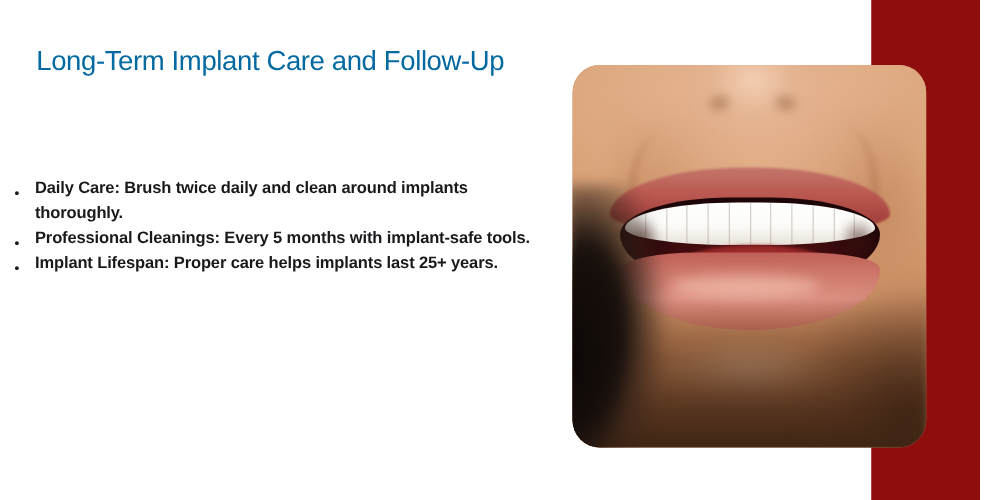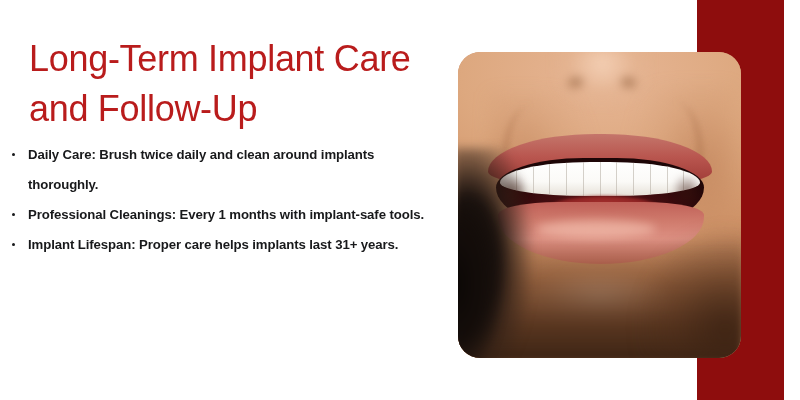--- a/index.html
+++ b/index.html
@@ -39,44 +39,44 @@
     width: 452px;
     height: 400px;
   }
 
   .slide-title {
     position: absolute;
     left: 29px;
     top: 34px;
     width: 400px;
     margin: 0;
-    font-size: 36px;
+    font-size: 22px;
     font-weight: 400;
     line-height: 1.38;
     letter-spacing: -0.3px;
-    color: #b91c1c;
+    color: #0369a1;
   }
 
   .bullet-list {
     position: absolute;
     left: 0px;
     top: 140px;
     width: 440px;
     margin: 0;
     padding: 0;
     list-style: none;
   }
 
   .bullet-item {
     position: relative;
     padding-left: 28px;
     margin: 0 0 0 0;
     font-size: 13.2px;
     font-weight: 700;
-    line-height: 30px;
+    line-height: 20px;
     letter-spacing: -0.1px;
     color: #18191b;
   }
 
   .bullet-dot {
     position: absolute;
     left: 12px;
     top: 13px;
     width: 3.4px;
     height: 3.4px;
@@ -340,25 +340,25 @@
 
     <h1 class="slide-title">Long-Term Implant Care and Follow-Up</h1>
 
     <ul class="bullet-list">
       <li class="bullet-item">
         <span class="bullet-dot"></span>
         <span>Daily Care: Brush twice daily and clean around implants thoroughly.</span>
       </li>
       <li class="bullet-item">
         <span class="bullet-dot"></span>
-        <span>Professional Cleanings: Every 1 months with implant-safe tools.</span>
+        <span>Professional Cleanings: Every 5 months with implant-safe tools.</span>
       </li>
       <li class="bullet-item">
         <span class="bullet-dot"></span>
-        <span>Implant Lifespan: Proper care helps implants last 31+ years.</span>
+        <span>Implant Lifespan: Proper care helps implants last 25+ years.</span>
       </li>
     </ul>
 
   </div>
 
   <div class="photo-frame" aria-label="Close-up photograph of a smiling mouth with bright white teeth">
     <div class="photo-inner">
 
       <div class="cheek-l"></div>
       <div class="cheek-r"></div>

